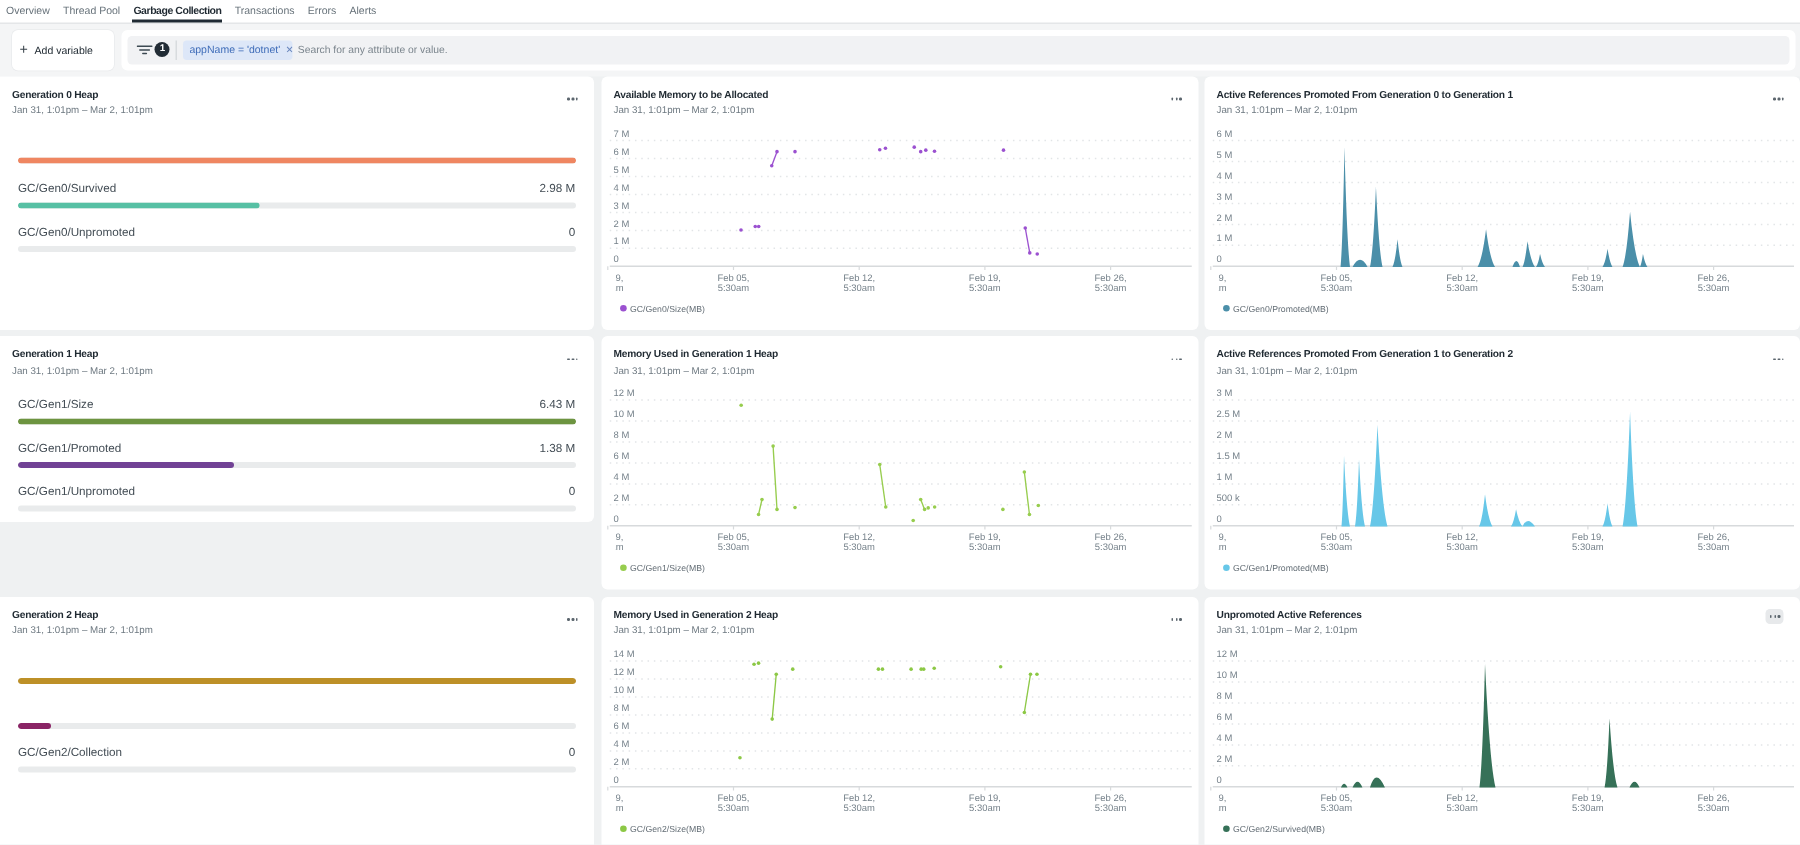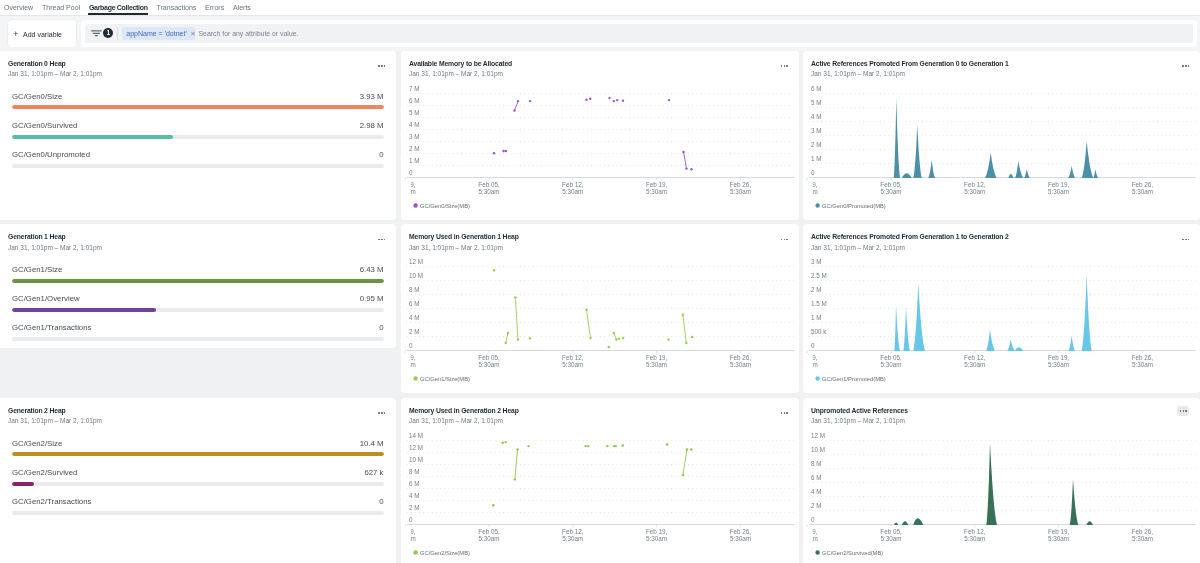--- a/index.html
+++ b/index.html
@@ -54,24 +54,20 @@
     </div>
 </div>
 <div class="card" style="left:0px;top:50.5px;width:396px;height:169px;border-radius:0 4px 4px 0;">
 <div class="ct">Generation 0 Heap</div>
 <div class="cs">Jan 31, 1:01pm – Mar 2, 1:01pm</div>
 <div class="dots">
       <i></i>
       <i></i>
       <i></i>
     </div>
-<div class="mrow" style="top:41px">
-      <span>GC/Gen0/Size</span>
-      <b>3.93 M</b>
-    </div>
 <div class="track" style="top:54.9px">
       <div class="fill" style="width:100.0%;background:#ef8661"></div>
     </div>
     <div class="mrow" style="top:70px">
       <span>GC/Gen0/Survived</span>
       <b>2.98 M</b>
     </div>
 <div class="track" style="top:84px">
       <div class="fill" style="width:43.3%;background:#57c0a4"></div>
     </div>
@@ -205,28 +201,28 @@
       <i></i>
     </div>
 <div class="mrow" style="top:41px">
       <span>GC/Gen1/Size</span>
       <b>6.43 M</b>
     </div>
 <div class="track" style="top:54.9px">
       <div class="fill" style="width:100.0%;background:#6d9440"></div>
     </div>
     <div class="mrow" style="top:70px">
-      <span>GC/Gen1/Overview</span>
-      <b>0.95 M</b>
+      <span>GC/Gen1/Promoted</span>
+      <b>1.38 M</b>
     </div>
 <div class="track" style="top:84px">
       <div class="fill" style="width:38.8%;background:#714295"></div>
     </div>
     <div class="mrow" style="top:99px">
-      <span>GC/Gen1/Transactions</span>
+      <span>GC/Gen1/Unpromoted</span>
       <b>0</b>
     </div>
 <div class="track" style="top:113px"></div>
 </div>
 <div class="card" style="left:401px;top:224px;width:397.5px;height:168.5px;">
 <div class="ct">Memory Used in Generation 1 Heap</div>
 <div class="cs">Jan 31, 1:01pm – Mar 2, 1:01pm</div>
 <div class="dots">
       <i></i>
       <i></i>
@@ -342,36 +338,28 @@
     </svg>
 </div>
 <div class="card" style="left:0px;top:397.5px;width:396px;height:169px;border-radius:0 4px 4px 0;">
 <div class="ct">Generation 2 Heap</div>
 <div class="cs">Jan 31, 1:01pm – Mar 2, 1:01pm</div>
 <div class="dots">
       <i></i>
       <i></i>
       <i></i>
     </div>
-<div class="mrow" style="top:41px">
-      <span>GC/Gen2/Size</span>
-      <b>10.4 M</b>
-    </div>
 <div class="track" style="top:54.9px">
       <div class="fill" style="width:100.0%;background:#bd9027"></div>
     </div>
-    <div class="mrow" style="top:70px">
-      <span>GC/Gen2/Survived</span>
-      <b>627 k</b>
-    </div>
 <div class="track" style="top:84px">
       <div class="fill" style="width:5.8%;background:#8a2465"></div>
     </div>
     <div class="mrow" style="top:99px">
-      <span>GC/Gen2/Transactions</span>
+      <span>GC/Gen2/Collection</span>
       <b>0</b>
     </div>
 <div class="track" style="top:113px"></div>
 </div>
 <div class="card" style="left:401px;top:397.5px;width:397.5px;height:169px;">
 <div class="ct">Memory Used in Generation 2 Heap</div>
 <div class="cs">Jan 31, 1:01pm – Mar 2, 1:01pm</div>
 <div class="dots">
       <i></i>
       <i></i>

